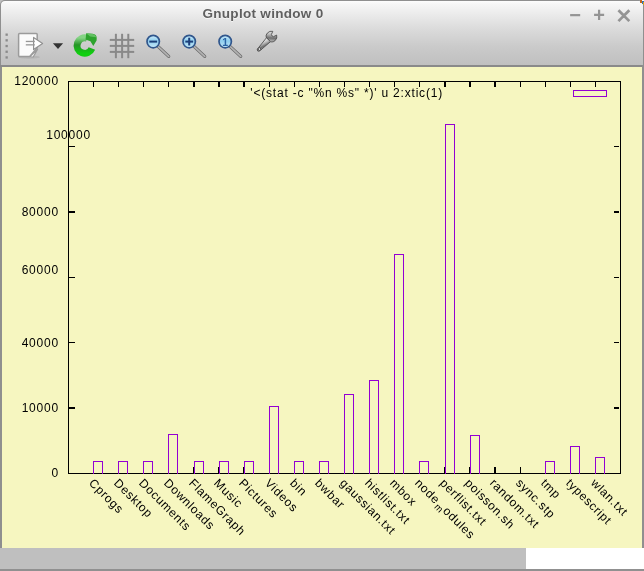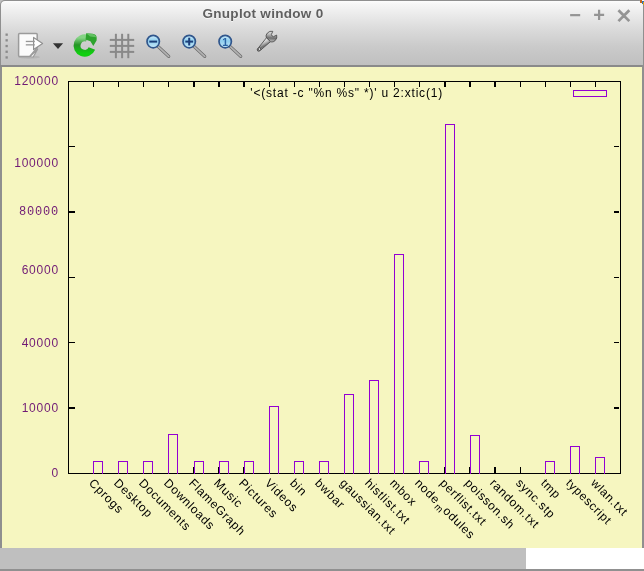--- a/index.html
+++ b/index.html
@@ -23,21 +23,21 @@
   #chromesep{position:absolute;left:0;top:65px;width:644px;height:1.5px;background:#8a8a8a;}
   #winright{position:absolute;left:641.5px;top:65px;width:2.5px;height:483px;background:#8f8f8f;}
   
   #status{position:absolute;left:0;top:548px;width:644px;height:23px;
     background:#d4d4d4;border-top:1px solid #8f8f8f;border-left:1.5px solid #8f8f8f;border-right:2px solid #8f8f8f;box-sizing:border-box;}
   #statustext{position:absolute;left:5px;top:3.5px;font-size:12px;color:#2b2b2b;}
   #statusbottom{position:absolute;left:0;top:568.5px;width:644px;height:2.5px;background:#909090;}
   
   .plotbox{position:absolute;left:68px;top:80.7px;width:553px;height:393px;
     border:1.3px solid #000;box-sizing:border-box;}
-  .ylab{position:absolute;width:60px;text-align:right;font-size:12px;letter-spacing:0.8px;color:#701a75;
+  .ylab{position:absolute;width:60px;text-align:right;font-size:12px;letter-spacing:0.8px;color:#000000;
     height:14px;line-height:14px;}
   .bar{position:absolute;border:1.4px solid #9400d3;border-bottom:none;box-sizing:border-box;}
   .xtick{position:absolute;width:1.3px;height:5.7px;background:#000;}
   .ytick{position:absolute;width:5.7px;height:1.3px;background:#000;}
   .xlab{position:absolute;font-size:12px;letter-spacing:0.75px;color:#000;white-space:nowrap;
     transform:rotate(45deg);transform-origin:0 0;}
   #legendtext{position:absolute;font-size:12px;letter-spacing:0.8px;color:#000;white-space:nowrap;}
   #legendbox{position:absolute;border:1.4px solid #9400d3;box-sizing:border-box;}
 </style>
 </head>
@@ -143,24 +143,24 @@
       <div class="ylab" style="left:-1px;top:466.3px;">0</div>
       <div class="ylab" style="left:-1px;top:400.95000000000005px;">10000</div>
       <div class="ytick" style="left:69px;top:407.30000000000007px;"></div>
       <div class="ytick" style="left:613.6px;top:407.30000000000007px;"></div>
       <div class="ylab" style="left:-1px;top:335.6px;text-align:right;">40000</div>
       <div class="ytick" style="left:69px;top:341.95000000000005px;"></div>
       <div class="ytick" style="left:613.6px;top:341.95000000000005px;"></div>
       <div class="ylab" style="left:-1px;top:263px;">60000</div>
       <div class="ytick" style="left:69px;top:276.6px;"></div>
       <div class="ytick" style="left:613.6px;top:276.6px;"></div>
-      <div class="ylab" style="left:-1px;top:204.90000000000003px;font-family:Liberation Mono, monospace;">80000</div>
+      <div class="ylab" style="left:-1px;top:204.90000000000003px;">80000</div>
       <div class="ytick" style="left:69px;top:211.25000000000003px;"></div>
       <div class="ytick" style="left:613.6px;top:211.25000000000003px;"></div>
-      <div class="ylab" style="left:-1px;top:156px;">100000</div>
+      <div class="ylab" style="left:-1px;top:128px;padding-left:32px;">100000</div>
       <div class="ytick" style="left:69px;top:145.9px;"></div>
       <div class="ytick" style="left:613.6px;top:145.9px;"></div>
       <div class="ylab" style="left:-1px;top:74.20000000000005px;">120000</div>
       <div class="ytick" style="left:69px;top:80.55000000000004px;"></div>
       <div class="ytick" style="left:613.6px;top:80.55000000000004px;"></div>
       <div class="xtick" style="left:92.85px;top:81.7px;"></div>
       <div class="xtick" style="left:92.85px;top:466.9px;"></div>
       <div class="xtick" style="left:117.94999999999999px;top:81.7px;"></div>
       <div class="xtick" style="left:117.94999999999999px;top:466.9px;"></div>
       <div class="xtick" style="left:143.04999999999998px;top:81.7px;"></div>

